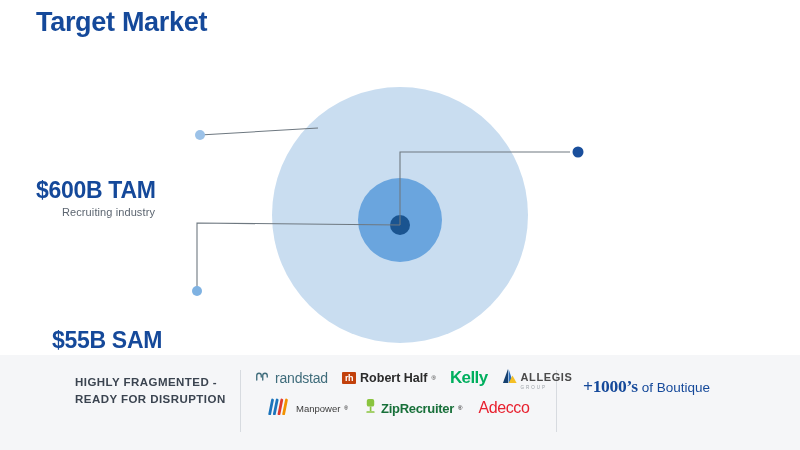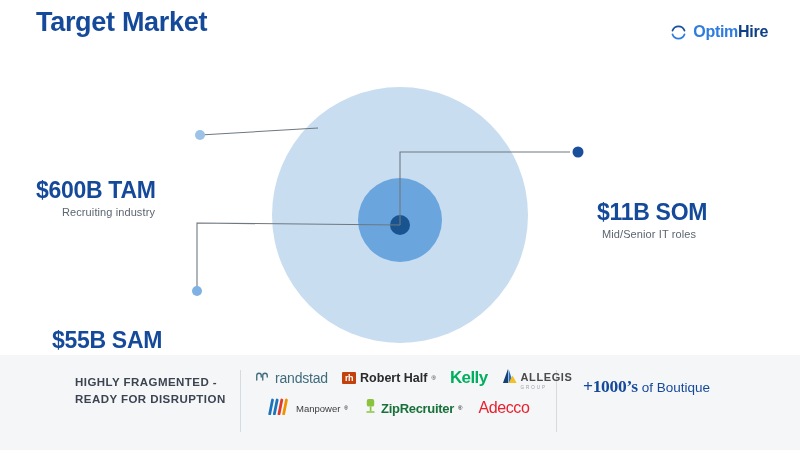--- a/index.html
+++ b/index.html
@@ -211,31 +211,20 @@
     font-weight: normal;
   }
 </style>
 </head>
 <body>
 
 <div id="slide">
 
   <div id="page-title">Target Market</div>
 
-  <div id="brand-logo">
-    <span class="logo-mark">
-      <svg width="17" height="17" viewBox="0 0 24 24" aria-hidden="true">
-        <path d="M3.6 9.2 A9 9 0 0 1 20.4 9.2" fill="none" stroke="#1a4f9c" stroke-width="2.6" stroke-linecap="round"></path>
-        <path d="M20.4 14.8 A9 9 0 0 1 3.6 14.8" fill="none" stroke="#2f7ce0" stroke-width="2.6" stroke-linecap="round"></path>
-      </svg>
-    </span>
-    <span class="logo-text">
-      <span class="logo-optim">Optim</span><span class="logo-hire">Hire</span>
-    </span>
-  </div>
 
   <div id="diagram">
 
     <svg id="diagram-svg" width="800" height="295" viewBox="0 0 800 295" aria-hidden="true">
 
       <circle cx="400" cy="155" r="128" fill="#c9ddf0"></circle>
 
       <circle cx="400" cy="160" r="42" fill="#6aa5de"></circle>
 
       <circle cx="400" cy="165" r="10" fill="#1a5490"></circle>
@@ -254,24 +243,20 @@
     <div class="metric" id="metric-tam">
       <div class="metric-value">$600B TAM</div>
       <div class="metric-sub">Recruiting industry</div>
     </div>
 
     <div class="metric" id="metric-sam">
       <div class="metric-value">$55B SAM</div>
       <div class="metric-sub">IT recruitment</div>
     </div>
 
-    <div class="metric" id="metric-som">
-      <div class="metric-value">$11B SOM</div>
-      <div class="metric-sub">Mid/Senior IT roles</div>
-    </div>
   </div>
 
   <div id="bottom-band"></div>
 
   <div id="fragmented-note">
     <div>HIGHLY FRAGMENTED -</div>
     <div>READY FOR DISRUPTION</div>
   </div>
 
   <div id="band-divider"></div>

